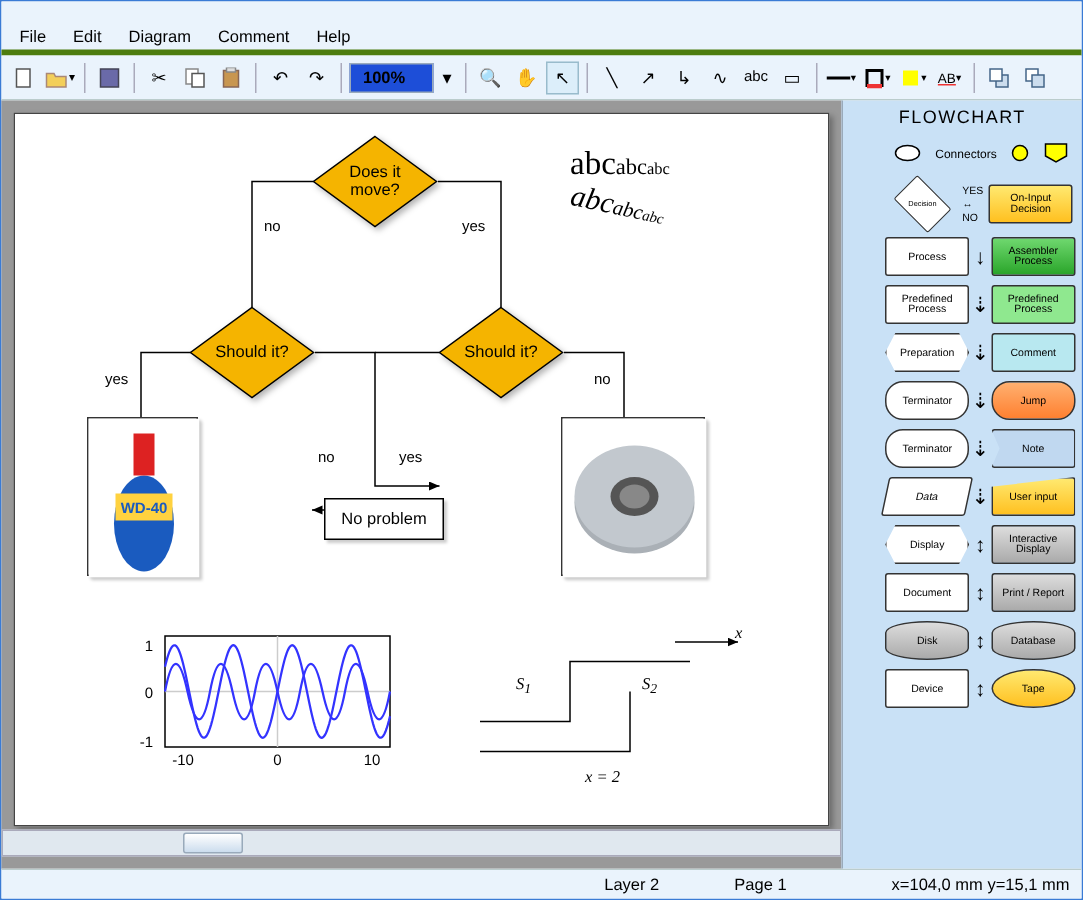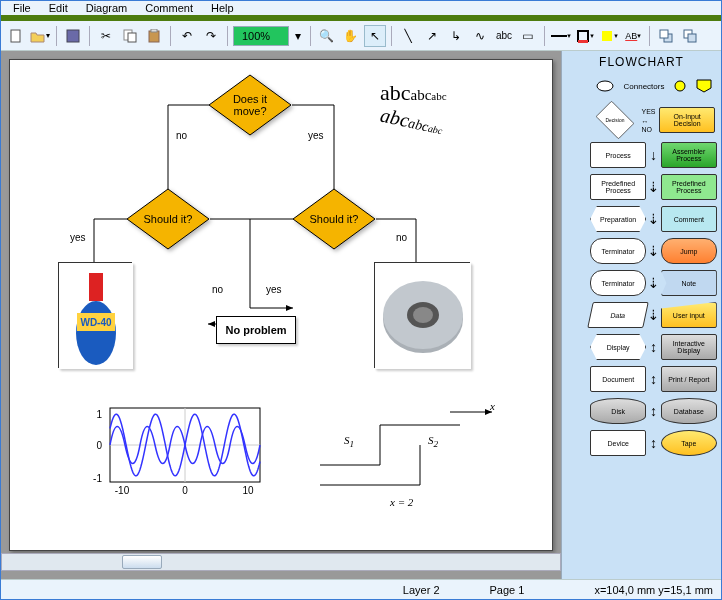--- a/index.html
+++ b/index.html
@@ -4,26 +4,26 @@
 <style>
 * { box-sizing: border-box; margin: 0; padding: 0; }
 body { font-family: "Segoe UI", Tahoma, sans-serif; font-size: 11px; background: #d4e7f7; width: 722px; height: 600px; overflow: hidden; }
 .window { width: 722px; height: 600px; border: 1px solid #3a7bd5; background: #fff; display: flex; flex-direction: column; }
 .titlebar { height: 28px; background: linear-gradient(#f0f6fd,#d4e7f7); display: flex; align-items: center; padding: 0 4px; border-bottom: 1px solid #8bb; }
 .titlebar .icon { width: 16px; height: 16px; margin-right: 6px; }
 .titlebar .title { flex: 1; font-size: 12px; color: #000; }
 .winbtns { display: flex; gap: 2px; }
 .winbtn { width: 30px; height: 18px; border: 1px solid #7aa; border-radius: 3px; background: linear-gradient(#e9f2fb,#c0d8ee); display:flex;align-items:center;justify-content:center;font-size:10px; cursor:pointer;}
 .winbtn.close { background: linear-gradient(#f5a0a0,#d94545); color:#fff; border-color:#b33;}
-.menubar { height: 20px; background: #eaf3fc; display: flex; align-items: center; padding: 5px 4px; gap: 2px; border-bottom:6px solid #4d7c0f;}
+.menubar { height: 20px; background: #eaf3fc; display: flex; padding: 16px 4px; gap: 2px; border-bottom:4px solid #4d7c0f;}
 .menuitem { padding: 2px 8px; cursor: pointer; }
 .toolbar { height: 30px; background: #eaf3fc; display: flex; align-items: center; padding: 0 4px; gap: 2px; border-bottom:1px solid #bcc;}
 .tbtn { width: 22px; height: 22px; border: 1px solid transparent; display:flex;align-items:center;justify-content:center; cursor:pointer; font-size:12px;}
 .tsep { width:1px; height:20px; background:#aab; margin:0 3px;}
-.zoom { width:56px; height:20px; border:1px solid #9ab; background:#22c55e; font-size:11px; padding:0 8px;}
+.zoom { width:56px; height:20px; border:1px solid #9ab; background:#1d4ed8; font-size:11px; padding:0 8px;font-weight:bold;}
 .workspace { flex:1; display:flex; min-height:0;}
 .canvas-wrap { flex:1; background:#999; display:flex; position:relative; overflow:hidden;}
 .canvas { position:absolute; left:8px; top:8px; right:8px; bottom:28px; background:#fff; border:1px solid #444; box-shadow:2px 2px 4px rgba(0,0,0,.3);}
 .scrollh { position:absolute; left:0; right:0; bottom:8px; height:18px; background:#e0e8ef; border:1px solid #aab;}
 .thumbh { position:absolute; left:120px; top:1px; width:40px; height:14px; background:linear-gradient(#fff,#cde); border:1px solid #9ab; border-radius:2px;}
 .palette { width:160px; background:#c9e1f6; border-left:1px solid #9ab; overflow:hidden; position:relative;}
 .palette-inner{position:absolute;inset:0;overflow-y:auto;}
 .palette-title { text-align:center; font-size:12px; font-weight:normal; padding:4px 0 2px; letter-spacing:1px;}
 .prow { display:flex; align-items:center; justify-content:space-around; padding:3px 4px; min-height:30px;margin-left:24px;}
 .pshape { width:56px; height:26px; background:#fff; border:1px solid #333; font-size:7px; display:flex;align-items:center;justify-content:center; text-align:center; cursor:pointer; border-radius:2px;}
@@ -33,21 +33,21 @@
 .pshape.orange{background:linear-gradient(#ffb070,#ff8030);}
 .pshape.yellow{background:linear-gradient(#ffe970,#ffc020);}
 .pshape.gray{background:linear-gradient(#ddd,#aaa);}
 .pshape.blue{background:#c0d8f0;}
 .parrow{width:14px;font-size:14px;text-align:center;}
 .statusbar { height:20px; background:#eaf3fc; border-top:1px solid #bcc; display:flex; align-items:center; padding:0 8px; font-size:11px;}
 .statusbar .spacer{flex:1;}
 .diamond { position:absolute; width:84px; height:62px; }
 .diamond svg{position:absolute;inset:0;filter:drop-shadow(2px 2px 2px rgba(0,0,0,.3));}
 .diamond .dtext{position:absolute;inset:0;display:flex;align-items:center;justify-content:center;font-size:11px;text-align:center;}
-.rect{position:absolute;background:#fff;border:1px solid #000;display:flex;align-items:center;justify-content:center;font-size:11px;filter:drop-shadow(2px 2px 1px rgba(0,0,0,.2));font-weight:bold;}
+.rect{position:absolute;background:#fff;border:1px solid #000;display:flex;align-items:center;justify-content:center;font-size:11px;filter:drop-shadow(2px 2px 1px rgba(0,0,0,.2));}
 .edge-label{position:absolute;font-size:10px;}
 .photo{position:absolute;border:1px solid #333;background:#fff;filter:drop-shadow(2px 2px 1px rgba(0,0,0,.2));}
 </style>
 </head>
 <body>
 
 <div class="window">
 
   <div class="menubar">
     <span class="menuitem">File</span>

